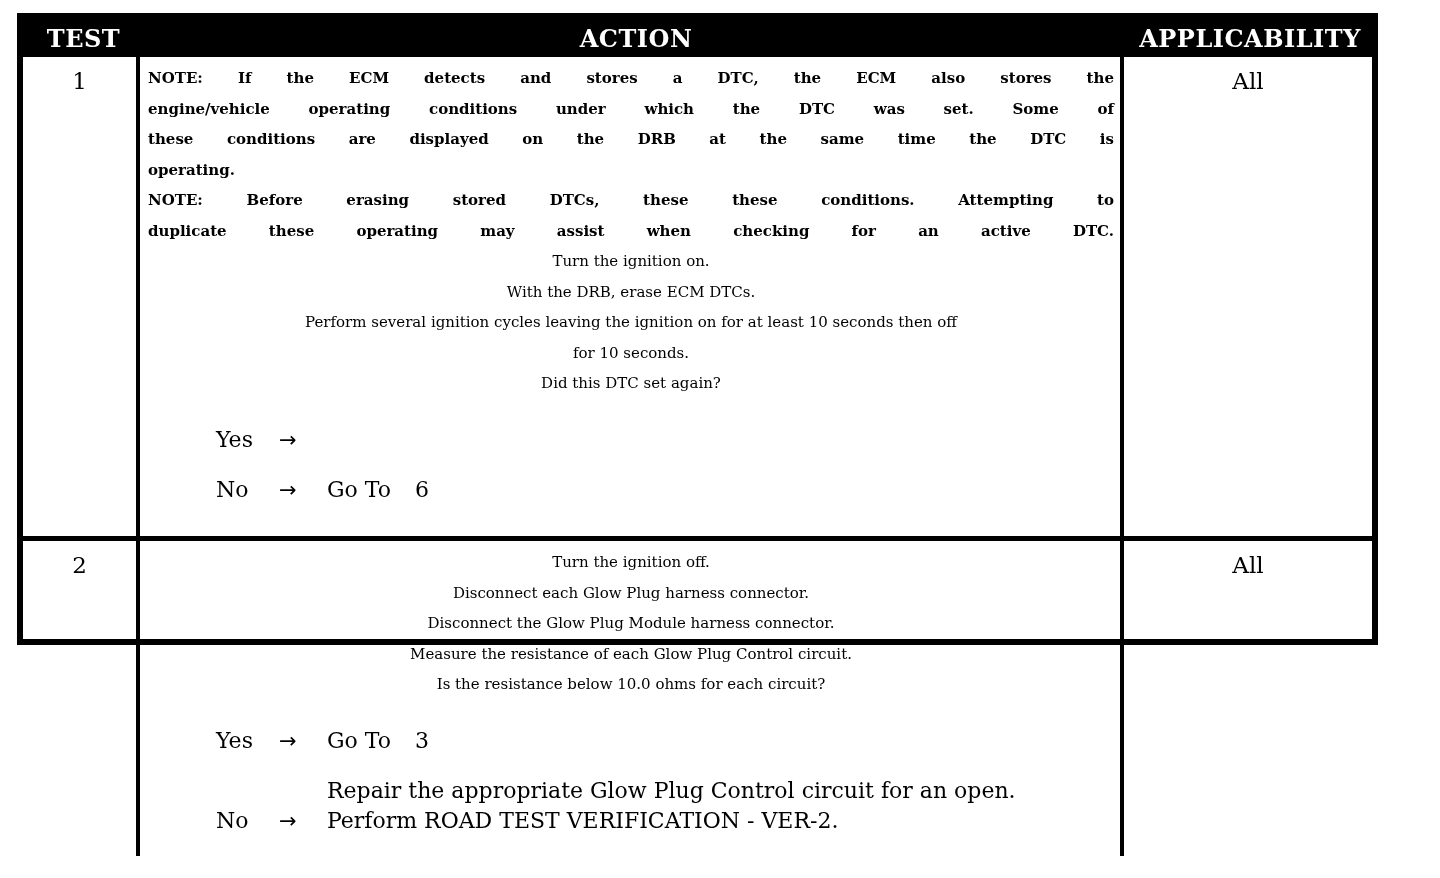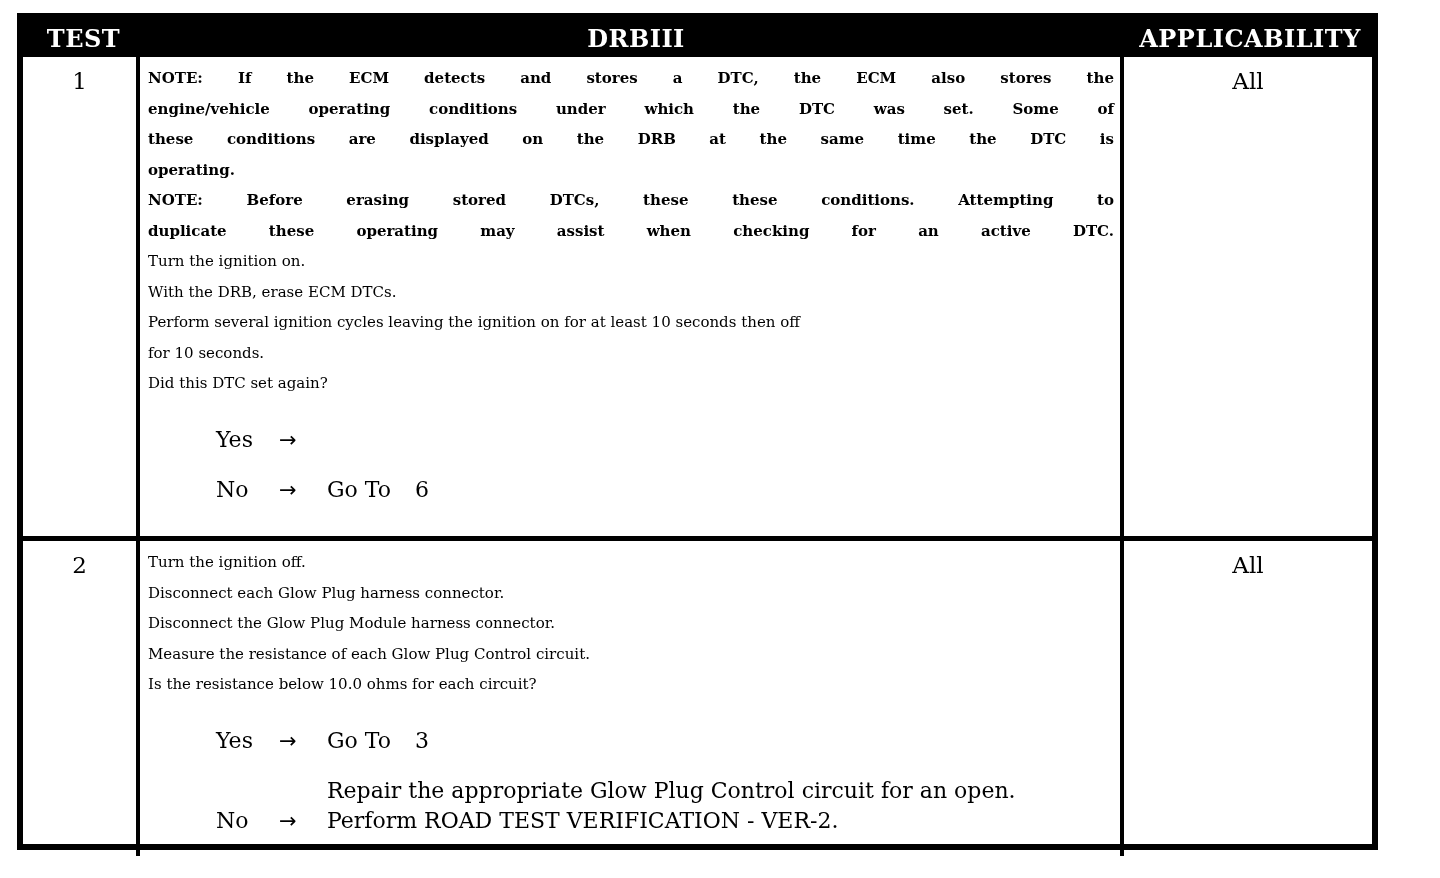--- a/index.html
+++ b/index.html
@@ -5,21 +5,21 @@
   * { margin:0; padding:0; box-sizing:border-box; }
   html,body { width:1440px; height:878px; background:#ffffff; }
   body {
     position:relative;
     font-family:"DejaVu Serif", "Liberation Serif", serif;
     color:#000000;
   }
   .doc-table {
     position:absolute;
     left:17px; top:13px;
-    width:1361px; height:837px;
+    width:1361px; height:632px;
     border:6px solid #000000;
     background:#ffffff;
     display:flex;
     flex-direction:column;
   }
   
   .thead {
     flex:0 0 38px;
     background:#000000;
     color:#ffffff;
@@ -61,21 +61,21 @@
     font-size:15px;
     line-height:30.5px;
     white-space:normal;
   }
   .note-line {
     font-weight:bold;
     text-align:justify;
     text-align-last:justify;
   }
   .note-line.note-end { text-align-last:left; }
-  .step-line { white-space:nowrap; }
+  .step-line { white-space:nowrap;text-align:center; }
   
   .decisions { margin-top:26px; }
   .decision {
     display:flex;
     align-items:flex-end;
     margin-left:68px;
     margin-bottom:20px;
     font-size:22px;
     line-height:30px;
   }
@@ -89,21 +89,21 @@
   .goto-target { display:inline-block; margin-left:24px; }
   .action-line { white-space:nowrap; }
 </style>
 </head>
 <body>
 
 <div class="doc-table">
 
   <div class="thead">
     <div class="th th-test">TEST</div>
-    <div class="th th-action">DRBIII</div>
+    <div class="th th-action">ACTION</div>
     <div class="th th-app">APPLICABILITY</div>
   </div>
 
   <div class="trow trow-1">
     <div class="td-test">1</div>
     <div class="td-action">
       <div class="line note-line">NOTE: If the ECM detects and stores a DTC, the ECM also stores the</div>
       <div class="line note-line">engine/vehicle operating conditions under which the DTC was set. Some of</div>
       <div class="line note-line">these conditions are displayed on the DRB at the same time the DTC is</div>
       <div class="line note-line note-end">operating.</div>

